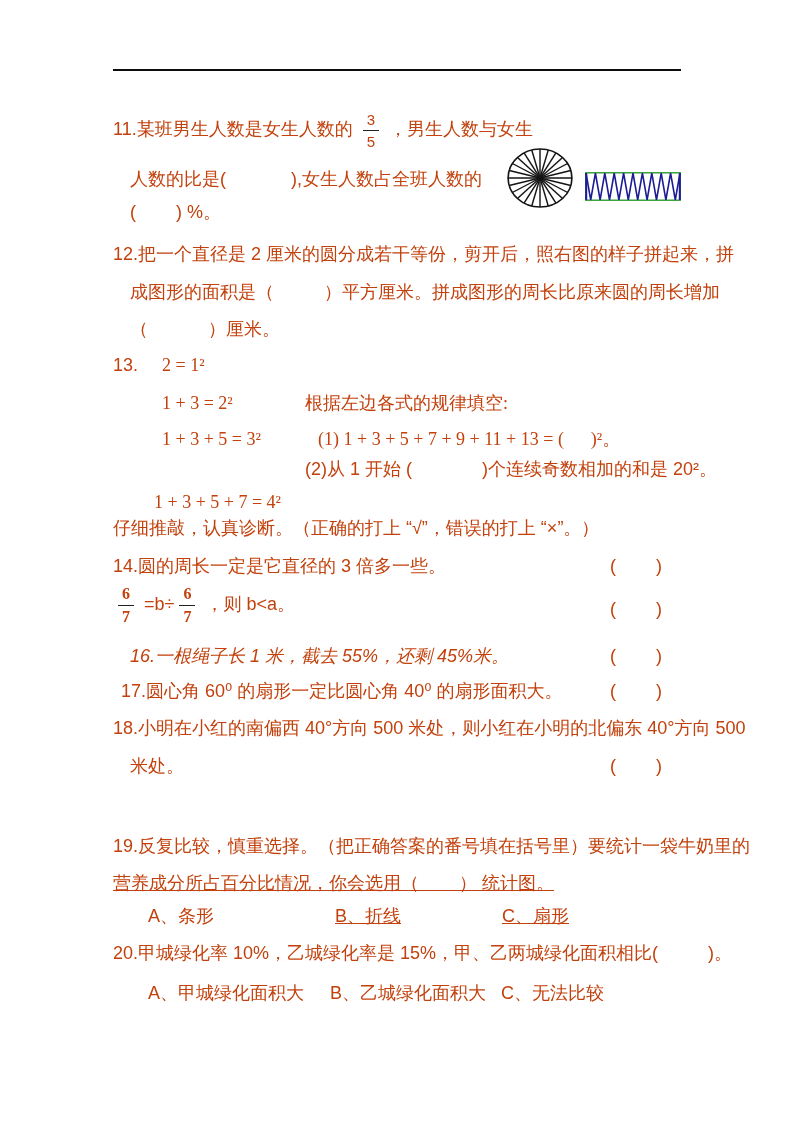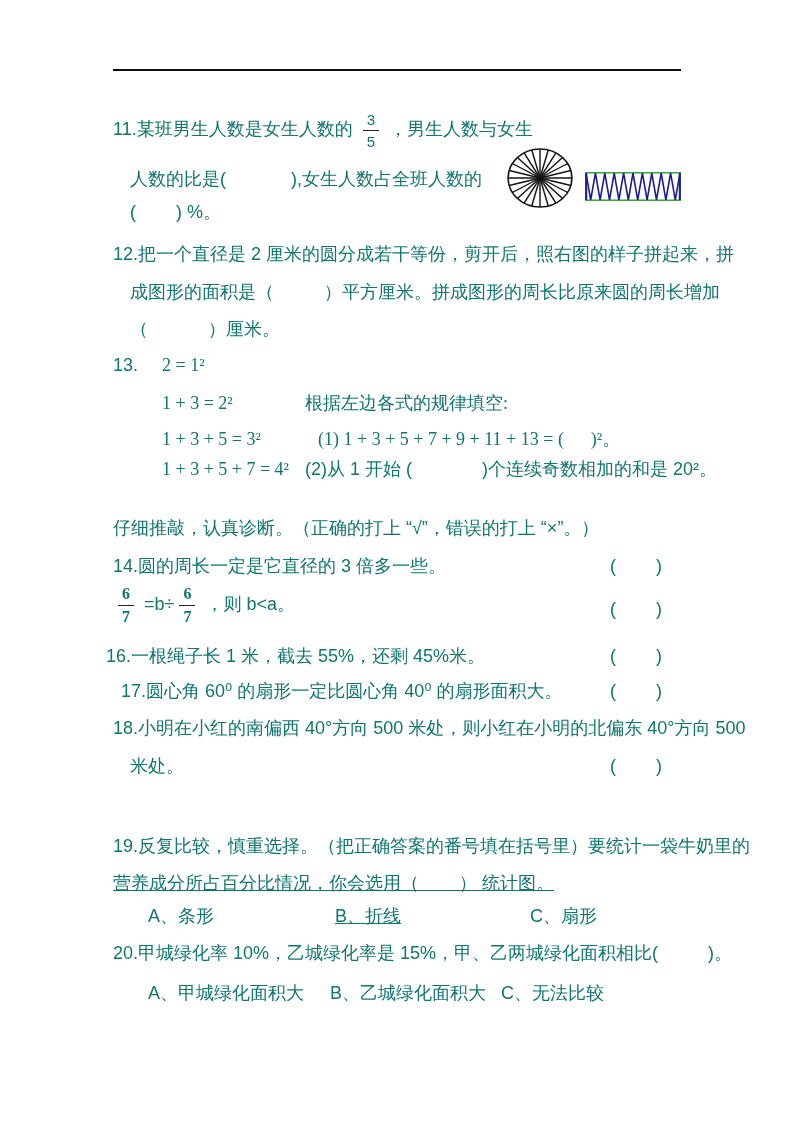--- a/index.html
+++ b/index.html
@@ -1,19 +1,19 @@
 <!DOCTYPE html>
 <html><head>
 <meta charset="utf-8">
 <style>
   html,body{margin:0;padding:0;background:#ffffff;}
   .page{
     position:relative;width:793px;height:1122px;background:#ffffff;
     font-family:"Liberation Sans","DejaVu Sans",sans-serif;
-    font-size:18px;color:#0f766e;line-height:1.3;overflow:hidden;
+    font-size:18px;color:#c2410c;line-height:1.3;overflow:hidden;
   }
   .row{position:absolute;left:0;width:793px;}
   .t{white-space:pre;}
   .abs{position:absolute;top:0;}
   .rule{position:absolute;background:#0c0c0c;}
   .eq{font-family:"Liberation Serif","DejaVu Serif",serif;}
   .frac{
     display:inline-flex;flex-direction:column;align-items:center;
     vertical-align:middle;line-height:1;font-size:15px;margin:0 5px;
   }
@@ -90,21 +90,21 @@
   </div>
   <div class="row" style="top:392px;">
     <span class="abs t eq" style="left:162px;">1 + 3 = 2²</span>
     <span class="abs t" style="left:305px;font-family:Liberation Serif, serif;">根据左边各式的规律填空:</span>
   </div>
   <div class="row" style="top:428px;">
     <span class="abs t eq" style="left:162px;">1 + 3 + 5 = 3²</span>
     <span class="abs t eq" style="left:318px;">(1) 1 + 3 + 5 + 7 + 9 + 11 + 13 = (      )²。</span>
   </div>
   <div class="row" style="top:458px;">
-    <span class="abs t eq" style="left:162px;">1 + 3 + 5 + 7 = 4²</span>
+    <span class="abs t eq" style="left:154px;margin-top:33px;">1 + 3 + 5 + 7 = 4²</span>
     <span class="abs t" style="left:305px;">(2)从 1 开始 (              )个连续奇数相加的和是 20²。</span>
   </div>
 
   <div class="row" style="top:517px;">
     <span class="abs t" style="left:113px;">仔细推敲，认真诊断。（正确的打上 “√”，错误的打上 “×”。）</span>
   </div>
 
   <div class="row" style="top:555px;">
     <span class="abs t" style="left:113px;">14.圆的周长一定是它直径的 3 倍多一些。</span>
     <span class="abs t" style="left:610px;">(        )</span>
@@ -117,21 +117,21 @@
           <span class="den">7</span>
         </span><span class="t"> =b÷</span><span class="frac frac-serif">
           <span class="num">6</span>
           <span class="den">7</span>
         </span><span class="t"> ，则 b&lt;a。</span>
     </span>
     <span class="abs t" style="left:610px;top:12px;">(        )</span>
   </div>
 
   <div class="row" style="top:645px;">
-    <span class="abs t" style="left:106px;">16.一根绳子长 1 米，截去 55%，还剩 45%米。</span>
+    <span class="abs t" style="left:130px;font-style:italic;">16.一根绳子长 1 米，截去 55%，还剩 45%米。</span>
     <span class="abs t" style="left:610px;">(        )</span>
   </div>
 
   <div class="row" style="top:680px;">
     <span class="abs t" style="left:121px;">17.圆心角 60⁰ 的扇形一定比圆心角 40⁰ 的扇形面积大。</span>
     <span class="abs t" style="left:610px;">(        )</span>
   </div>
 
   <div class="row" style="top:717px;">
     <span class="abs t" style="left:113px;">18.小明在小红的南偏西 40°方向 500 米处，则小红在小明的北偏东 40°方向 500</span>
@@ -143,21 +143,21 @@
 
   <div class="row" style="top:835px;">
     <span class="abs t" style="left:113px;">19.反复比较，慎重选择。（把正确答案的番号填在括号里）要统计一袋牛奶里的</span>
   </div>
   <div class="row" style="top:872px;">
     <span class="abs t" style="left:113px;text-decoration:underline;">营养成分所占百分比情况，你会选用（        ） 统计图。</span>
   </div>
   <div class="row" style="top:905px;">
     <span class="abs t" style="left:148px;">A、条形</span>
     <span class="abs t" style="left:335px;text-decoration:underline;">B、折线</span>
-    <span class="abs t" style="left:530px;">C、扇形</span>
+    <span class="abs t" style="left:502px;text-decoration:underline;">C、扇形</span>
   </div>
 
   <div class="row" style="top:942px;">
     <span class="abs t" style="left:113px;">20.甲城绿化率 10%，乙城绿化率是 15%，甲、乙两城绿化面积相比(          )。</span>
   </div>
   <div class="row" style="top:982px;">
     <span class="abs t" style="left:148px;">A、甲城绿化面积大</span>
     <span class="abs t" style="left:330px;">B、乙城绿化面积大</span>
     <span class="abs t" style="left:501px;">C、无法比较</span>
   </div>

